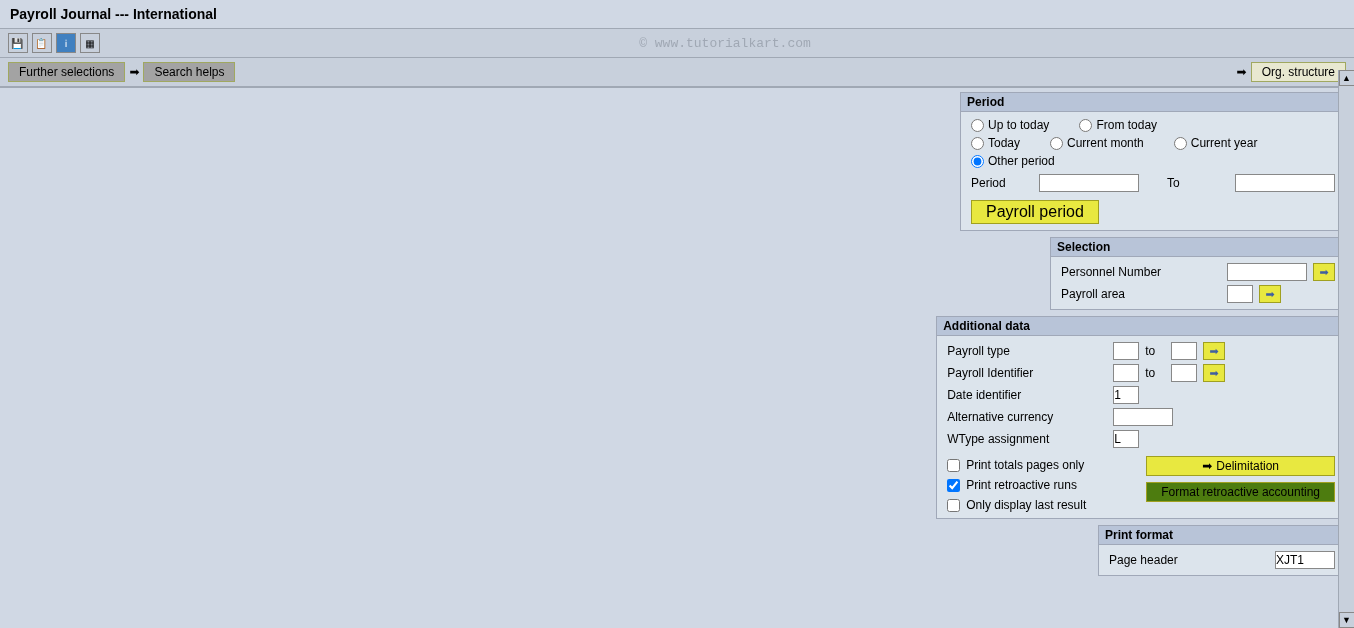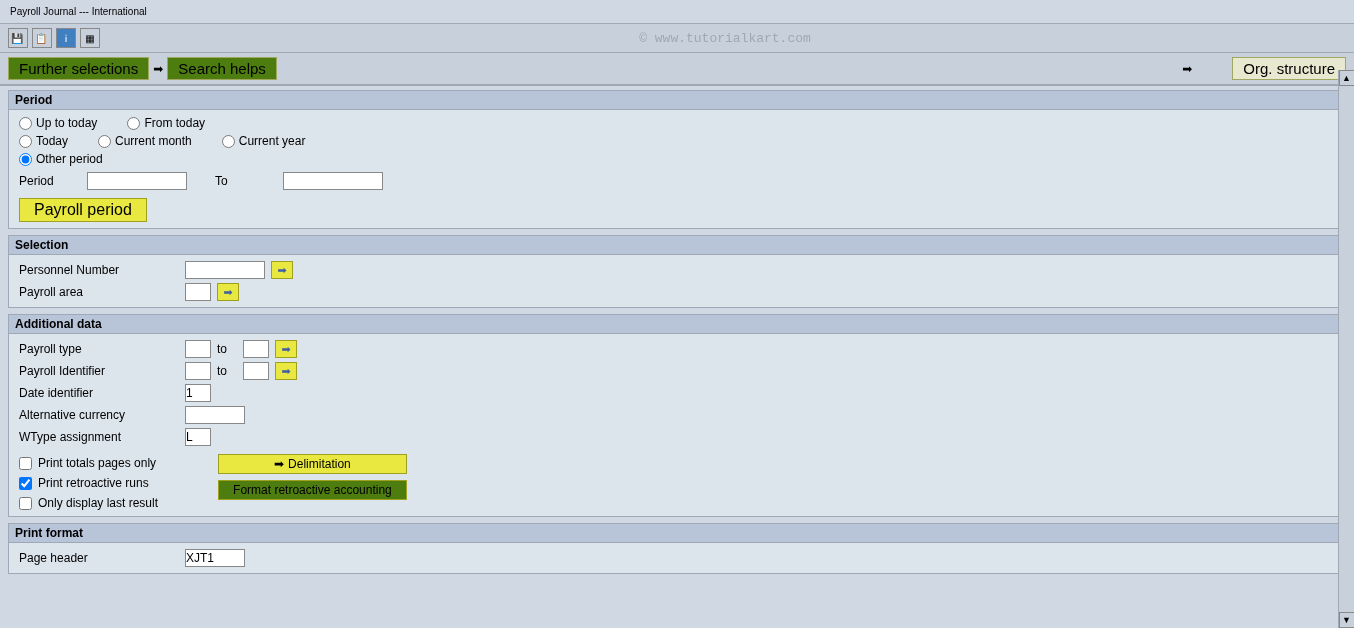--- a/index.html
+++ b/index.html
@@ -6,22 +6,22 @@
     body {
       font-family: Arial, sans-serif;
       font-size: 12px;
       background: #d0d8e4;
       color: #000;
       overflow: hidden;
     }
     .title-bar {
       background: #d0d8e4;
       padding: 6px 10px;
-      font-weight: normal;
-      font-size: 10px;
+      font-weight: bold;
+      font-size: 14px;
       border-bottom: 1px solid #a0a8b4;
     }
     .toolbar {
       background: #c8d0dc;
       padding: 4px 8px;
       display: flex;
       align-items: center;
       border-bottom: 1px solid #a0a8b4;
       gap: 4px;
     }
@@ -45,47 +45,47 @@
     }
     .tab-bar {
       background: #c8d0dc;
       padding: 4px 8px;
       display: flex;
       align-items: center;
       gap: 4px;
       border-bottom: 2px solid #a0a8b4;
     }
     .tab-btn {
-      background: #4d7c0f;
+      background: #a3a3a3;
       border: 1px solid #a0a860;
       padding: 2px 10px;
       cursor: pointer;
-      font-size: 15px;
+      font-size: 12px;
       display: flex;
       align-items: center;
       gap: 4px;
     }
     .org-btn {
       background: #e8e8d0;
       border: 1px solid #a0a860;
       padding: 2px 10px;
       cursor: pointer;
-      font-size: 15px;
+      font-size: 12px;
       display: flex;
       align-items: flex-start;
       gap: 4px;
-      margin-left: 36px;
     }
     .main-content {
       padding: 4px 8px;
       display: flex;
       flex-direction: column;
       gap: 6px;
       height: calc(100vh - 100px);
       overflow-y: auto;
+      align-items: flex-end;
     }
     .section {
       background: #dce4ec;
       border: 1px solid #a0a8b8;
     }
     .section-header {
       background: #b8c4d8;
       padding: 2px 6px;
       font-weight: bold;
       font-size: 12px;

